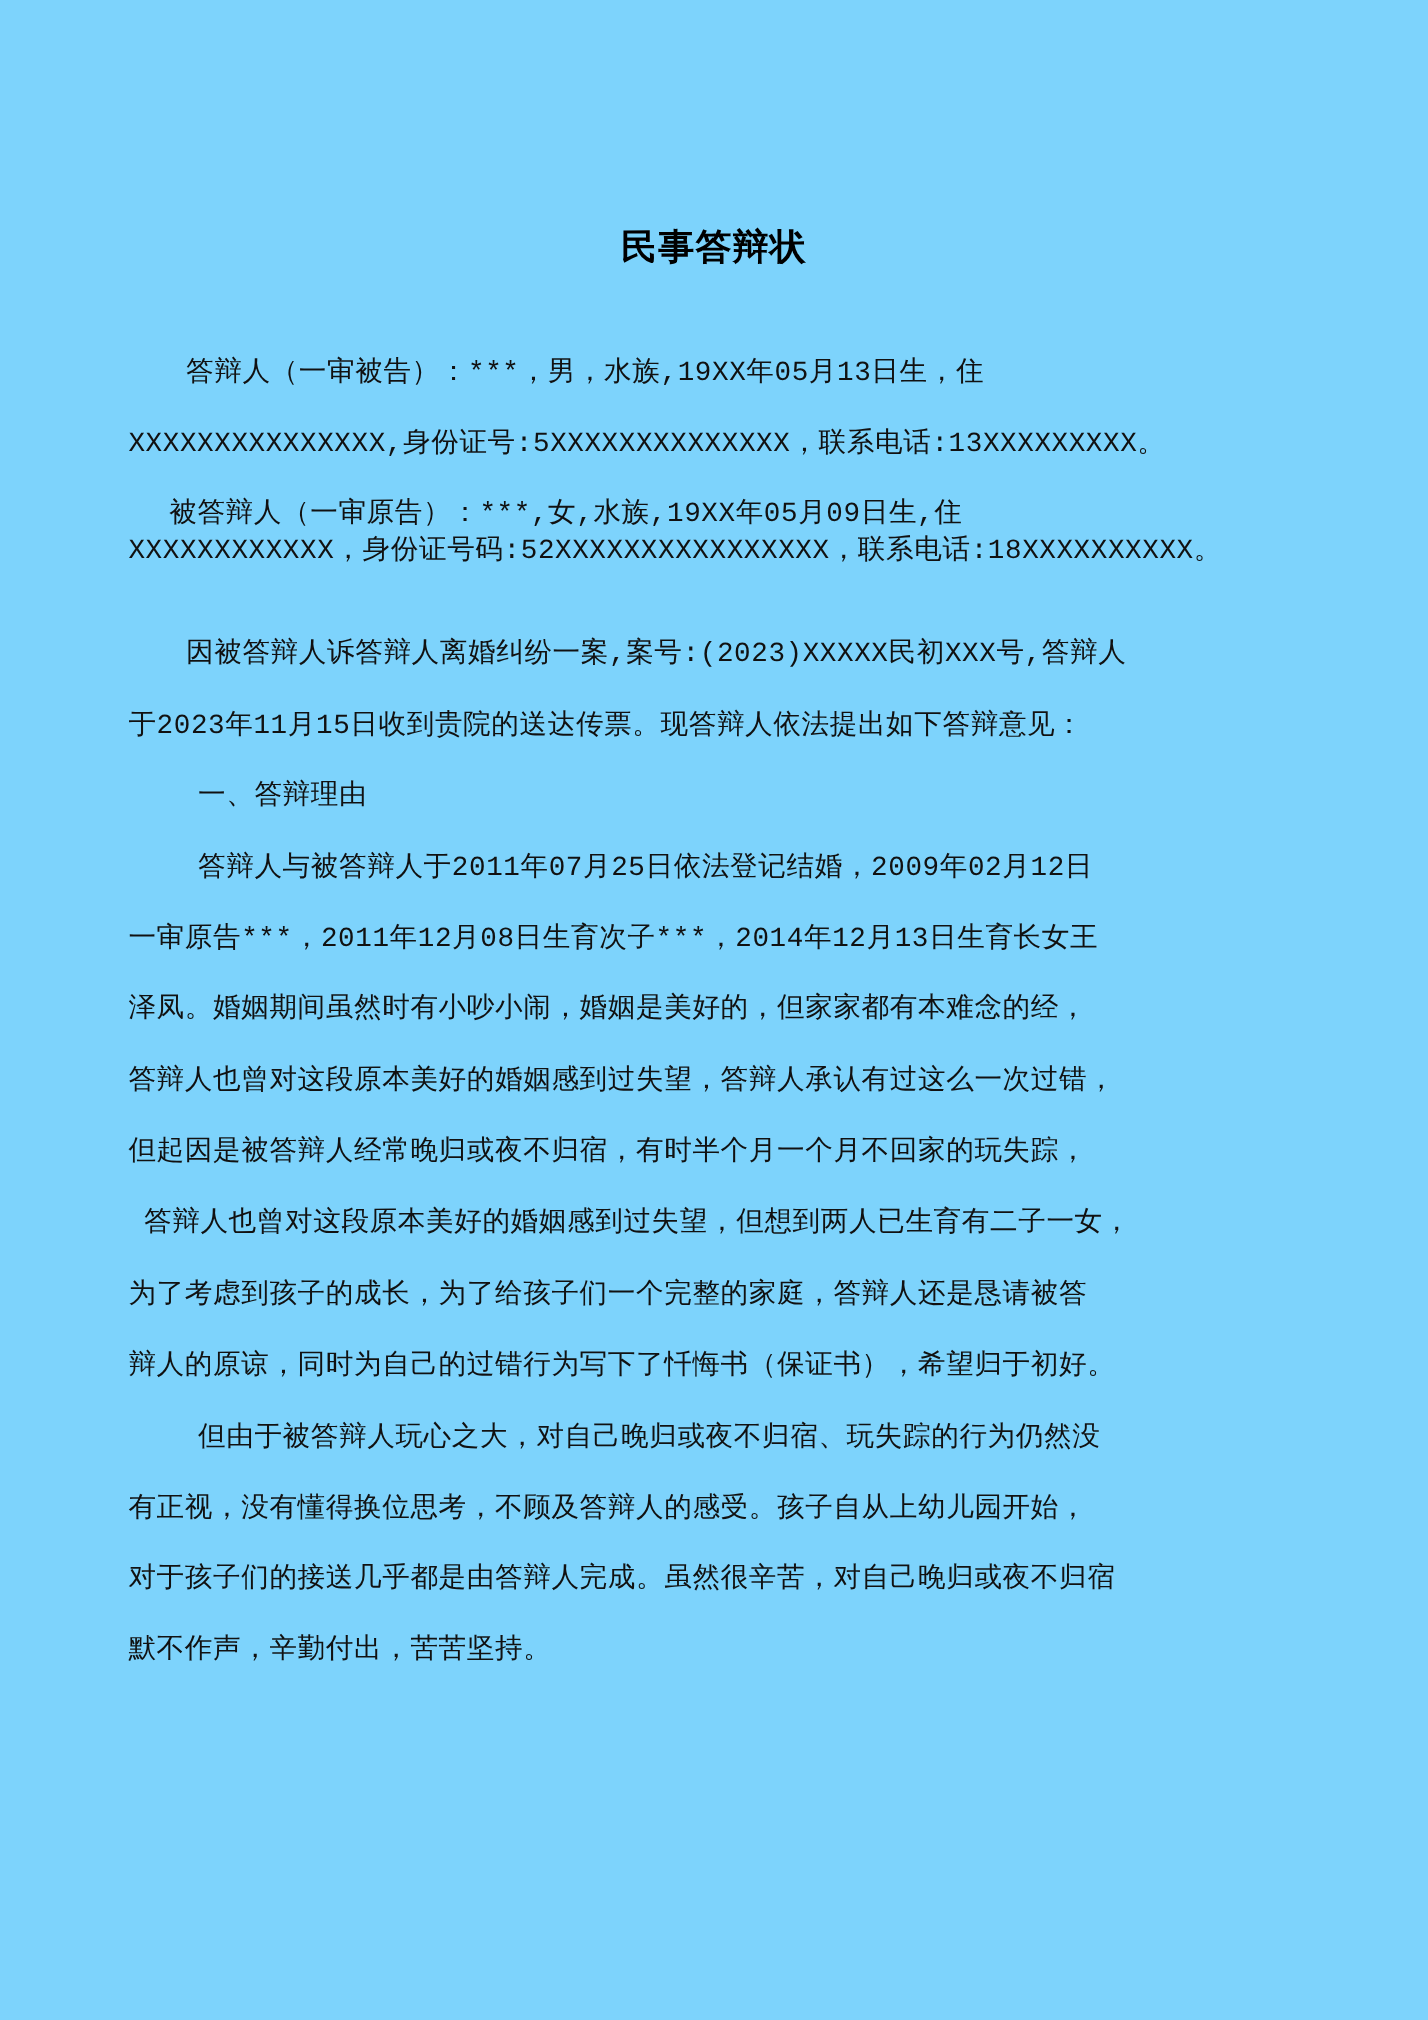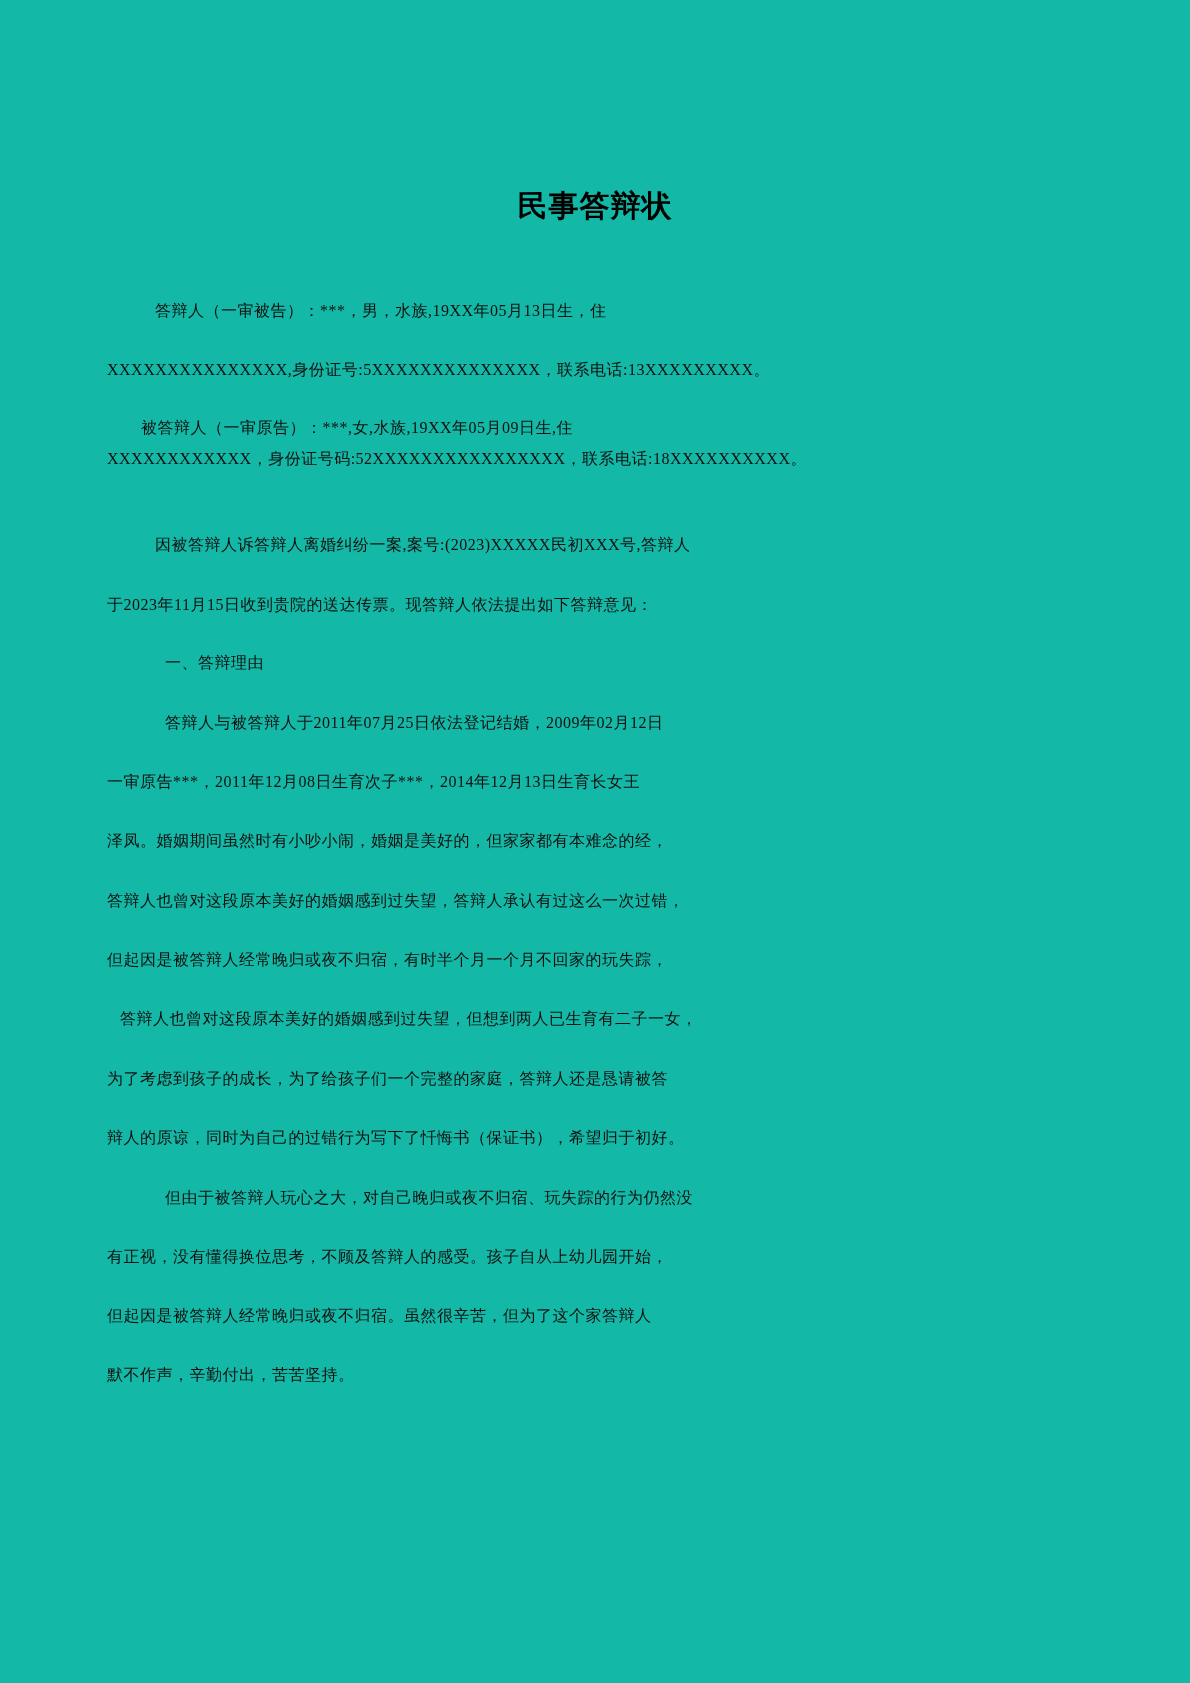--- a/index.html
+++ b/index.html
@@ -1,25 +1,25 @@
 <!DOCTYPE html>
 <html><head>
 <meta charset="utf-8">
 <style>
   html, body { margin: 0; padding: 0; background: #ffffff; }
   body { width: 1190px; height: 1683px; position: relative; overflow: hidden; }
-  .page { position: absolute; left: 0; top: 0; width: 1190px; height: 1683px; background: #14b8a6; }
+  .page { position: absolute; left: 0; top: 0; width: 1190px; height: 1683px; background: #7dd3fc; }
   .title {
     position: absolute; left: 0; width: 1190px; top: 186px;
     text-align: center; font-family: "DejaVu Sans", sans-serif;
     font-size: 30px; font-weight: bold; color: #000; letter-spacing: 1px;
   }
   .line {
     position: absolute; left: 107px; white-space: nowrap;
-    font-family: Liberation Serif, serif; font-size: 16px; color: #111;
+    font-family: Liberation Mono, monospace; font-size: 23px; color: #111;
     letter-spacing: 0.5px; line-height: 30px;
   }
 </style>
 </head>
 <body>
 
 <div class="page">
   <div class="title">民事答辩状</div>
 
   <div class="line" style="left:155px; top:296px;">答辩人（一审被告）：***，男，水族,19XX年05月13日生，住</div>
@@ -37,15 +37,15 @@
   <div class="line" style="top:767px;">一审原告***，2011年12月08日生育次子***，2014年12月13日生育长女王</div>
   <div class="line" style="top:826px;">泽凤。婚姻期间虽然时有小吵小闹，婚姻是美好的，但家家都有本难念的经，</div>
   <div class="line" style="top:886px;">答辩人也曾对这段原本美好的婚姻感到过失望，答辩人承认有过这么一次过错，</div>
   <div class="line" style="top:945px;">但起因是被答辩人经常晚归或夜不归宿，有时半个月一个月不回家的玩失踪，</div>
   <div class="line" style="top:1004px;margin-left:13px;">答辩人也曾对这段原本美好的婚姻感到过失望，但想到两人已生育有二子一女，</div>
   <div class="line" style="top:1064px;text-align:right;">为了考虑到孩子的成长，为了给孩子们一个完整的家庭，答辩人还是恳请被答</div>
   <div class="line" style="top:1123px;">辩人的原谅，同时为自己的过错行为写下了忏悔书（保证书），希望归于初好。</div>
 
   <div class="line" style="left:165px; top:1183px;">但由于被答辩人玩心之大，对自己晚归或夜不归宿、玩失踪的行为仍然没</div>
   <div class="line" style="top:1242px;">有正视，没有懂得换位思考，不顾及答辩人的感受。孩子自从上幼儿园开始，</div>
-  <div class="line" style="top:1301px;">但起因是被答辩人经常晚归或夜不归宿。虽然很辛苦，但为了这个家答辩人</div>
+  <div class="line" style="top:1301px;">对于孩子们的接送几乎都是由答辩人完成。虽然很辛苦，对自己晚归或夜不归宿</div>
   <div class="line" style="top:1360px;">默不作声，辛勤付出，苦苦坚持。</div>
 </div>
 
 </body></html>

